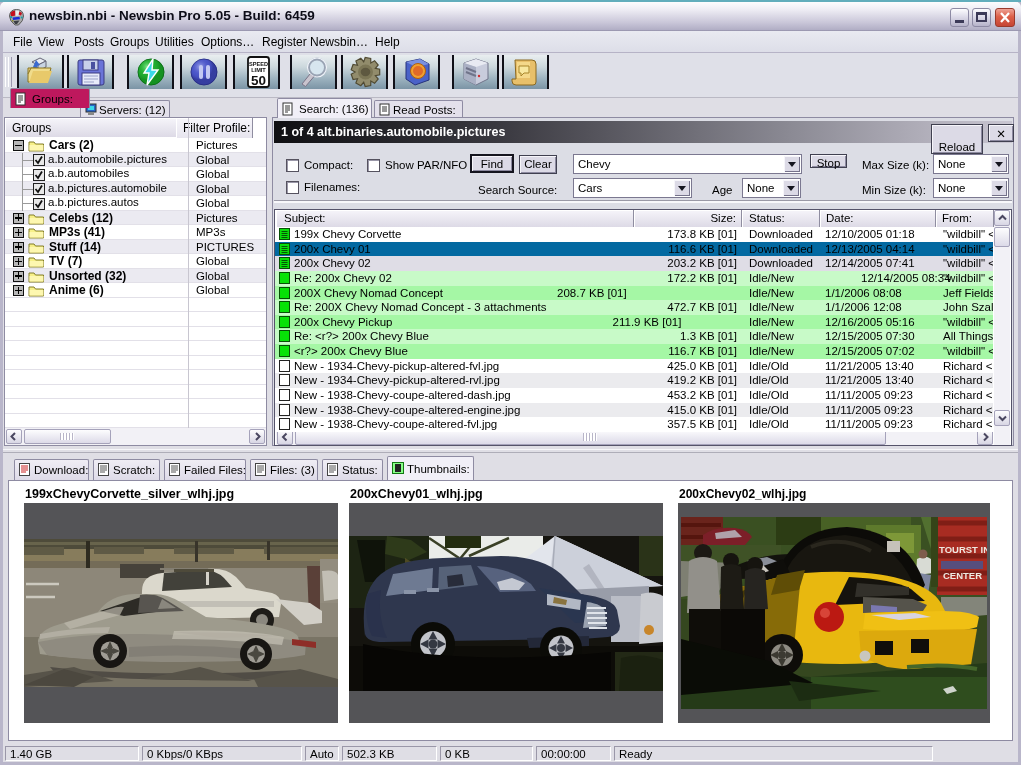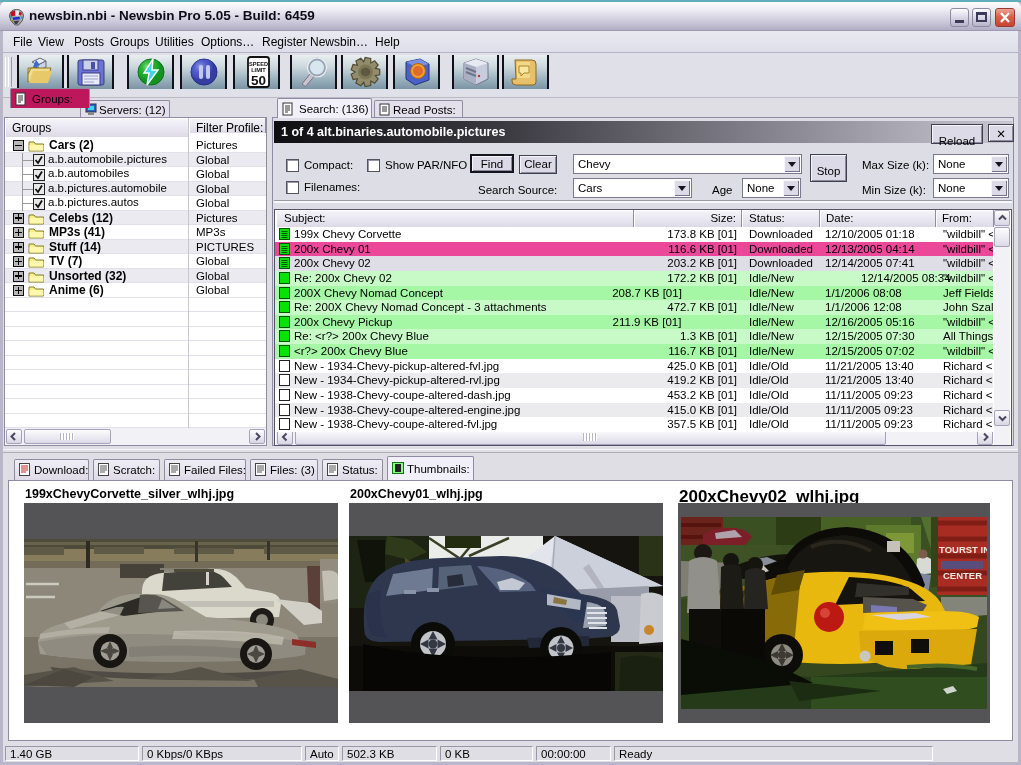--- a/index.html
+++ b/index.html
@@ -202,21 +202,21 @@
       <rect x="3" y="3" width="6" height="4" fill="#3ad6e8"></rect>
       <rect x="3" y="9" width="6" height="3" fill="#888"></rect>
     </svg>
  <div class="tx" style="left:18px;top:3px">Servers: (12)</div>
 </div>
 
 <div class="ab panel" style="left:4px;top:117px;width:263px;height:329px"></div>
 <div class="ab hdrcell" style="left:5px;top:118px;width:184px;height:19px">
     <div class="ab" style="left:7px;top:3px;font-size:12px">Groups</div>
   </div>
-<div class="ab hdrcell" style="left:189px;top:118px;width:77px;height:15px">
+<div class="ab hdrcell" style="left:176px;top:118px;width:77px;height:34px">
     <div class="ab" style="left:7px;top:3px;font-size:12px">Filter Profile:</div>
   </div>
 <div id="tree"></div>
 
 <div class="ab sbtrack" style="left:5px;top:428px;width:261px;height:17px"></div>
 <div class="ab sbtn" style="left:6px;top:429px;width:16px;height:15px"><svg width="14" height="13">
       <path d="M8 3 L4.5 6.5 L8 10" stroke="#4a4760" stroke-width="2" fill="none"></path>
     </svg></div>
 <div class="ab sbtn" style="left:249px;top:429px;width:16px;height:15px"><svg width="14" height="13">
       <path d="M6 3 L9.5 6.5 L6 10" stroke="#4a4760" stroke-width="2" fill="none"></path>
@@ -236,21 +236,21 @@
       <rect x="1" y="1" width="9" height="11" fill="#fff" stroke="#333"></rect>
       <path d="M3 4h5M3 6h5M3 8h5" stroke="#333" stroke-width="1"></path>
     </svg>
  <div class="tx" style="left:18px;top:3px">Read Posts:</div>
 </div>
 
 <div class="ab" style="left:272px;top:117px;width:742px;height:329px;background:#dcdde5;border:1px solid #8e8ba2;box-sizing:border-box"></div>
 
 <div class="ab" style="left:274px;top:121px;width:738px;height:22px;background:linear-gradient(to right,#0f0f12 0%,#39383f 30%,#8b8a94 70%,#c9c6d2 100%)">
  <div class="ab" style="left:7px;top:4px;color:#fff;font-weight:bold;font-size:12.5px">1 of 4 alt.binaries.automobile.pictures</div>
- <div class="ab cbtn" style="left:657px;top:3px;width:52px;height:20px;padding-top:10px">Reload</div>
+ <div class="ab cbtn" style="left:657px;top:3px;width:52px;height:30px;padding-top:16px">Reload</div>
  <div class="ab cbtn" style="left:714px;top:3px;width:26px;height:18px;padding-top:2px">✕</div>
 </div>
 <div id="controls"></div>
 <div class="ab" style="left:274px;top:200px;width:738px;height:1px;background:#9a99a6"></div>
 <div class="ab" style="left:274px;top:201px;width:738px;height:2px;background:#f8f8fb"></div>
 
 <div class="ab" style="left:274px;top:209px;width:738px;height:237px;background:#fff;border:1px solid #55536a;box-sizing:border-box"></div>
 <div id="listhdr"></div>
 <div id="listrows"></div>
 
@@ -274,21 +274,21 @@
 <div class="ab" style="left:583px;top:433px;width:14px;height:8px;background:repeating-linear-gradient(90deg,#b8b5c8 0 1px,#fff 1px 3px)"></div>
 
 <div class="ab" style="left:3px;top:449px;width:1015px;height:1px;background:#f6f6f9"></div>
 <div class="ab" style="left:3px;top:452px;width:1015px;height:1px;background:#aeadb8"></div>
 
 <div id="btabs"></div>
 
 <div class="ab" style="left:8px;top:480px;width:1005px;height:261px;background:#fff;border:1px solid #8e8ba2;box-sizing:border-box"></div>
 <div class="ab bold" style="left:25px;top:487px;font-size:12.5px">199xChevyCorvette_silver_wlhj.jpg</div>
 <div class="ab bold" style="left:350px;top:487px;font-size:12.5px">200xChevy01_wlhj.jpg</div>
-<div class="ab bold" style="left:679px;top:487px;font-size:17px">200xChevy02_wlhj.jpg</div>
+<div class="ab bold" style="left:679px;top:487px;font-size:12px">200xChevy02_wlhj.jpg</div>
 <div class="ab" style="left:24px;top:503px;width:314px;height:220px;background:#545457" id="ph1">
     <svg style="position:absolute;left:0;top:36px" width="314" height="148" viewBox="0 0 314 148">
       <rect x="0" y="0" width="314" height="148" fill="#87826f"></rect>
       <rect x="0" y="0" width="314" height="10" fill="#4e4b3a"></rect>
       <rect x="0" y="3" width="314" height="3" fill="#68644c"></rect>
       <rect x="0" y="10" width="314" height="18" fill="#877c5c"></rect>
       <path d="M0 8 h40 v8 h-40 Z M70 8 h50 v7 h-50 Z M150 9 h60 v6 h-60 Z M240 8 h74 v7 h-74 Z" fill="#5f5a45"></path>
       <rect x="0" y="22" width="314" height="7" fill="#746c58"></rect>
       <rect x="0" y="29" width="314" height="119" fill="#8d8779"></rect>
       <rect x="0" y="98" width="314" height="50" fill="#797465"></rect>
@@ -602,21 +602,21 @@
 <div class="chk" style="position: absolute; left: 286px; top: 159px; width: 11px; height: 11px;"></div>
 <div class="lbl" style="position: absolute; left: 304px; top: 159px;">Compact:</div>
 <div class="chk" style="position: absolute; left: 367px; top: 159px; width: 11px; height: 11px;"></div>
 <div class="lbl" style="position: absolute; left: 385px; top: 159px;">Show PAR/NFO</div>
 <div class="cbtn" style="position: absolute; left: 470px; top: 154px; width: 44px; height: 19px; padding-top: 2px; border: 2px solid rgb(21, 21, 31);">Find</div>
 <div class="cbtn" style="position: absolute; left: 519px; top: 155px; width: 38px; height: 19px; padding-top: 2px;">Clear</div>
 <div class="combo" style="position: absolute; left: 573px; top: 154px; width: 229px; height: 20px;">
     <div style="position: absolute; left: 4px; top: 3px; font-size: 11.5px;">Chevy</div>
     <div class="carr" style="position: absolute;"></div>
   </div>
-<div class="cbtn" style="position: absolute; left: 810px; top: 154px; width: 37px; height: 28px; padding-top: 10px;">Stop</div>
+<div class="cbtn" style="position: absolute; left: 810px; top: 154px; width: 37px; height: 14px; padding-top: 2px;">Stop</div>
 <div class="lbl" style="position: absolute; left: 862px; top: 159px;">Max Size (k):</div>
 <div class="combo" style="position: absolute; left: 933px; top: 154px; width: 76px; height: 20px;">
     <div style="position: absolute; left: 4px; top: 3px; font-size: 11.5px;">None</div>
     <div class="carr" style="position: absolute;"></div>
   </div>
 <div class="chk" style="position: absolute; left: 286px; top: 181px; width: 11px; height: 11px;"></div>
 <div class="lbl" style="position: absolute; left: 304px; top: 181px;">Filenames:</div>
 <div class="lbl" style="position: absolute; left: 478px; top: 184px;">Search Source:</div>
 <div class="combo" style="position: absolute; left: 573px; top: 178px; width: 119px; height: 20px;">
     <div style="position: absolute; left: 4px; top: 3px; font-size: 11.5px;">Cars</div>
@@ -651,21 +651,21 @@
     <div style="position: absolute; left: 4px; top: 1px; width: 11px; height: 12px;"><svg width="11" height="12">
         <rect x="0.5" y="0.5" width="10" height="11" fill="#08e008" stroke="#064f06"></rect>
         <path d="M2.5 3.5h6M2.5 5.5h6M2.5 7.5h6M2.5 9.5h6" stroke="#055505" stroke-width="1"></path>
       </svg></div>
     <div style="position: absolute; left: 19px; top: 1px;">199x Chevy Corvette</div>
     <div style="position: absolute; left: 282px; width: 180px; text-align: right; top: 1px;">173.8 KB [01]</div>
     <div style="position: absolute; left: 474px; top: 1px;">Downloaded</div>
     <div style="position: absolute; left: 550px; top: 1px;">12/10/2005 01:18</div>
     <div style="position: absolute; left: 668px; top: 1px;">"wildbill" &lt;</div>
   </div>
-<div style="position: absolute; left: 275px; top: 241.64px; width: 718px; height: 14.64px; background: #ec4899; font-size: 11.5px; white-space: nowrap; overflow: hidden;">
+<div style="position: absolute; left: 275px; top: 241.64px; width: 718px; height: 14.64px; background: #0369a1; font-size: 11.5px; white-space: nowrap; overflow: hidden;">
     <div style="position: absolute; left: 4px; top: 1px; width: 11px; height: 12px;"><svg width="11" height="12">
         <rect x="0.5" y="0.5" width="10" height="11" fill="#08e008" stroke="#064f06"></rect>
         <path d="M2.5 3.5h6M2.5 5.5h6M2.5 7.5h6M2.5 9.5h6" stroke="#055505" stroke-width="1"></path>
       </svg></div>
     <div style="position: absolute; left: 19px; top: 1px;">200x Chevy 01</div>
     <div style="position: absolute; left: 282px; width: 180px; text-align: right; top: 1px;">116.6 KB [01]</div>
     <div style="position: absolute; left: 474px; top: 1px;">Downloaded</div>
     <div style="position: absolute; left: 550px; top: 1px;">12/13/2005 04:14</div>
     <div style="position: absolute; left: 668px; top: 1px;">"wildbill" &lt;</div>
   </div>
@@ -688,21 +688,21 @@
     <div style="position: absolute; left: 282px; width: 180px; text-align: right; top: 1px;">172.2 KB [01]</div>
     <div style="position: absolute; left: 474px; top: 1px;">Idle/New</div>
     <div style="position: absolute; left: 550px; top: 1px; margin-left: 36px;">12/14/2005 08:34</div>
     <div style="position: absolute; left: 668px; top: 1px;">"wildbill" &lt;</div>
   </div>
 <div style="position: absolute; left: 275px; top: 285.56px; width: 718px; height: 14.64px; background: rgb(165, 247, 165); font-size: 11.5px; white-space: nowrap; overflow: hidden;">
     <div style="position: absolute; left: 4px; top: 1px; width: 11px; height: 12px;"><svg width="11" height="12">
         <rect x="0.5" y="0.5" width="10" height="11" fill="#07e207" stroke="#064f06"></rect>
       </svg></div>
     <div style="position: absolute; left: 19px; top: 1px;">200X Chevy Nomad Concept</div>
-    <div style="position: absolute; left: 282px; width: 180px; text-align: center; top: 1px;">208.7 KB [01]</div>
+    <div style="position: absolute; left: 282px; width: 180px; text-align: left; top: 1px;">208.7 KB [01]</div>
     <div style="position: absolute; left: 474px; top: 1px;">Idle/New</div>
     <div style="position: absolute; left: 550px; top: 1px;">1/1/2006 08:08</div>
     <div style="position: absolute; left: 668px; top: 1px;">Jeff Fields</div>
   </div>
 <div style="position: absolute; left: 275px; top: 300.2px; width: 718px; height: 14.64px; background: rgb(200, 250, 200); font-size: 11.5px; white-space: nowrap; overflow: hidden;">
     <div style="position: absolute; left: 4px; top: 1px; width: 11px; height: 12px;"><svg width="11" height="12">
         <rect x="0.5" y="0.5" width="10" height="11" fill="#07e207" stroke="#064f06"></rect>
       </svg></div>
     <div style="position: absolute; left: 19px; top: 1px;">Re: 200X Chevy Nomad Concept - 3 attachments</div>
     <div style="position: absolute; left: 282px; width: 180px; text-align: right; top: 1px;">472.7 KB [01]</div>

